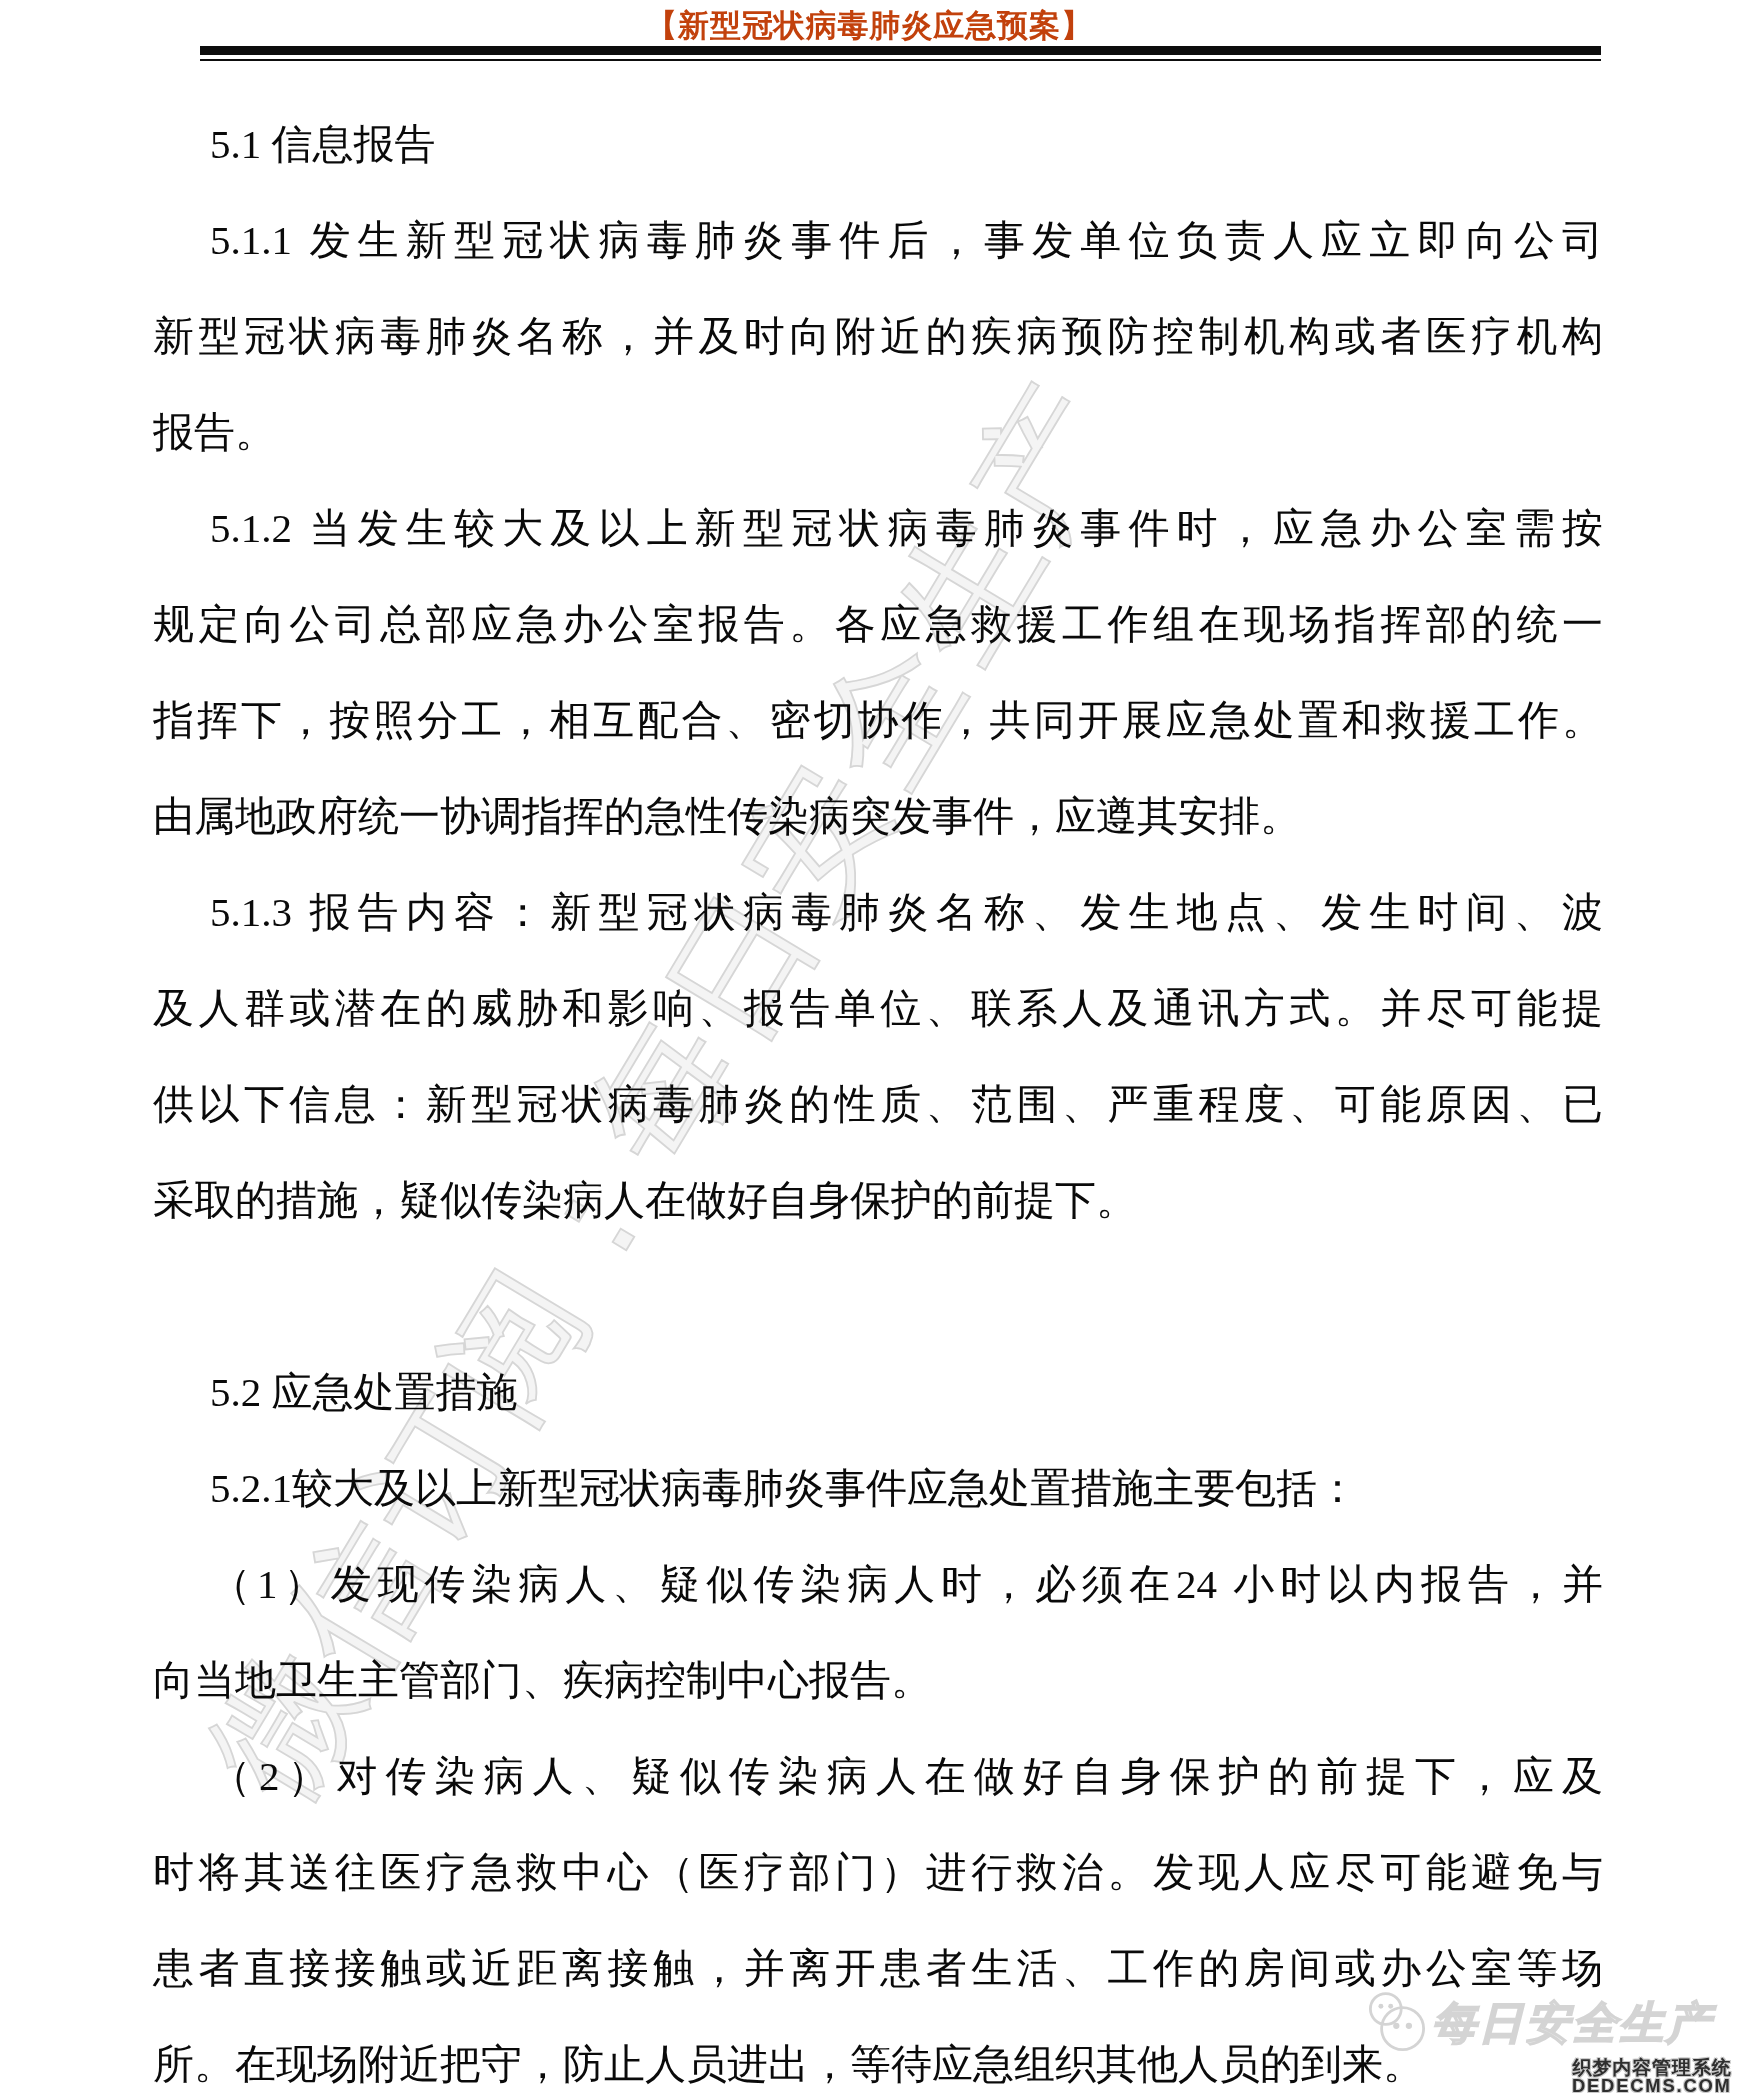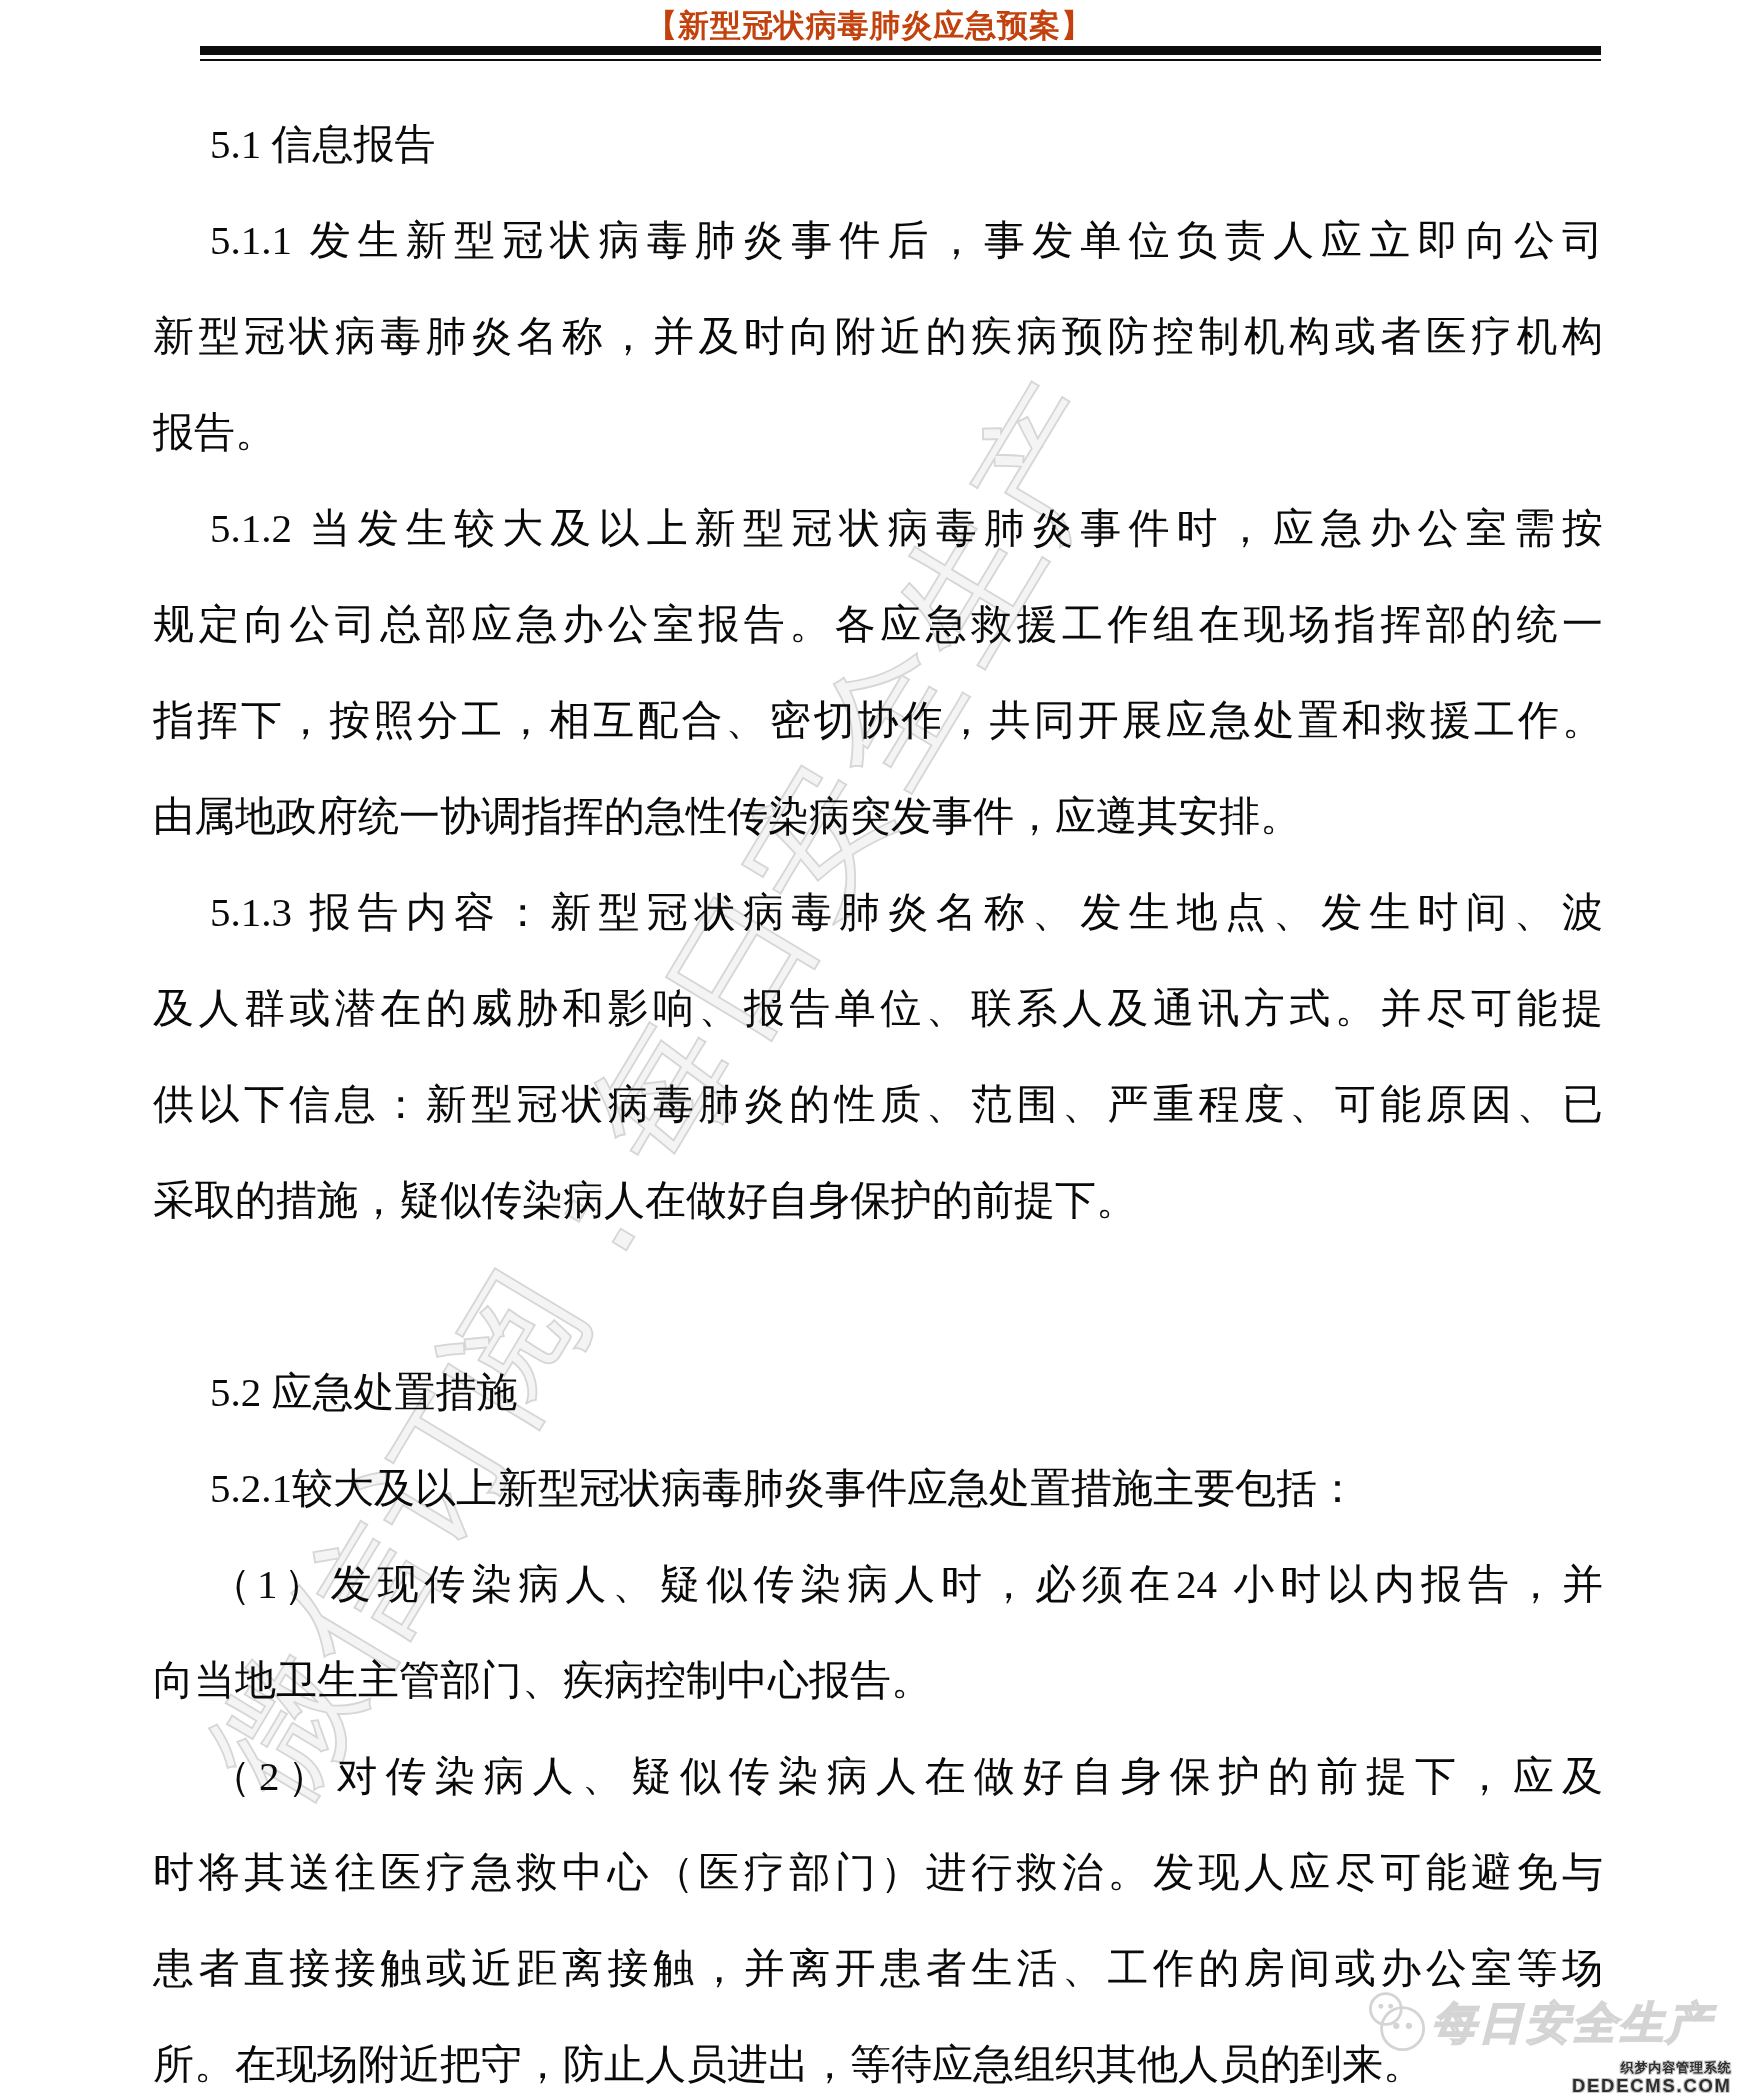--- a/index.html
+++ b/index.html
@@ -68,21 +68,21 @@
   
   .cms-credit {
     position:absolute; right:7.3px; bottom:3.7px;
     text-align:right;
     font-family:"Liberation Sans", sans-serif;
     font-weight:bold;
     color:#2e2e2e;
     text-shadow:-0.9px -0.9px 0 #c9c9c9, 0.9px -0.9px 0 #c9c9c9, -0.9px 0.9px 0 #c9c9c9, 0.9px 0.9px 0 #c9c9c9;
     z-index:3;
   }
-  .cms-credit .l1 { font-size:13px; line-height:18.4px; letter-spacing:0.9px; }
+  .cms-credit .l1 { font-size:19px; line-height:18.4px; letter-spacing:0.9px; }
   .cms-credit .l2 { font-size:18.4px; line-height:18.4px; letter-spacing:1.8px;margin-left:25px; }
 </style>
 </head>
 <body>
 
 <div class="page">
 
   <div class="wm-diagonal">微信订阅：每日安全生产</div>
 
   <div class="doc-title">【新型冠状病毒肺炎应急预案】</div>

